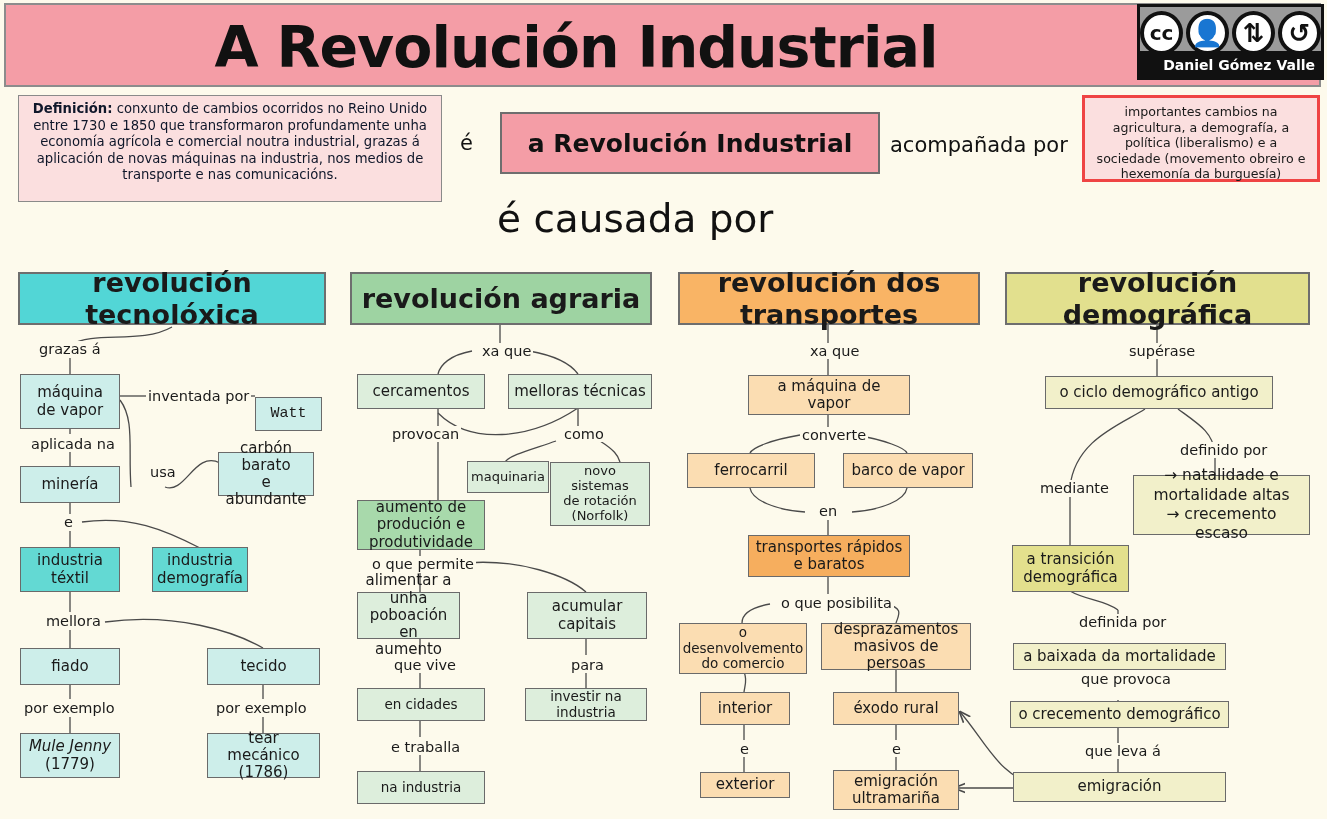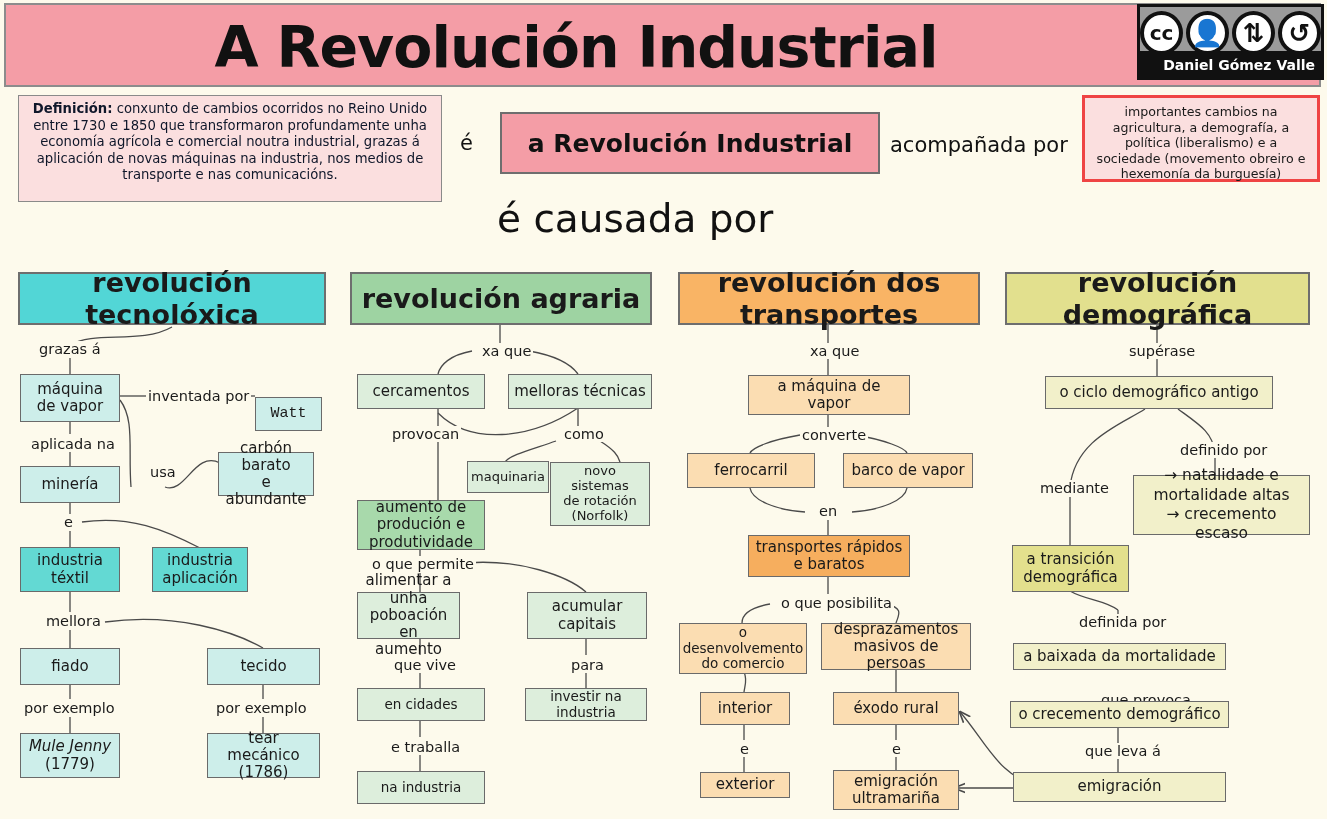--- a/index.html
+++ b/index.html
@@ -230,41 +230,41 @@
       </marker>
     </defs>
   </svg>
 
   <div class="node hdr c1-hdr" style="left:18px;top:272px;width:308px;height:53px;">revolución tecnolóxica</div>
   <div class="node hdr c2-hdr" style="left:350px;top:272px;width:302px;height:53px;">revolución agraria</div>
   <div class="node hdr c3-hdr" style="left:678px;top:272px;width:302px;height:53px;">revolución dos transportes</div>
   <div class="node hdr c4-hdr" style="left:1005px;top:272px;width:305px;height:53px;">revolución demográfica</div>
 
   <div class="lk" style="left:37px;top:341px;">grazas á</div>
-  <div class="node b1 c1-light" style="left:20px;top:374px;width:100px;height:48px;flex-direction:column;">
+  <div class="node b1 c1-light" style="left:20px;top:374px;width:100px;height:55px;flex-direction:column;">
     <span>máquina</span>
     <span>de vapor</span>
   </div>
   <div class="lk" style="left:146px;top:388px;">inventada por</div>
   <div class="node b1 c1-light" style="left:255px;top:397px;width:67px;height:34px;font-family:Liberation Mono, monospace;">Watt</div>
   <div class="lk" style="left:29px;top:436px;">aplicada na</div>
   <div class="lk" style="left:148px;top:464px;">usa</div>
   <div class="node b1 c1-light" style="left:20px;top:466px;width:100px;height:37px;">minería</div>
   <div class="node b1 c1-light" style="left:218px;top:452px;width:96px;height:44px;flex-direction:column;">
     <span>carbón barato</span>
     <span>e abundante</span>
   </div>
   <div class="lk" style="left:62px;top:514px;">e</div>
   <div class="node b1 c1-strong" style="left:20px;top:547px;width:100px;height:45px;flex-direction:column;">
     <span>industria</span>
     <span>téxtil</span>
   </div>
   <div class="node b1 c1-strong" style="left:152px;top:547px;width:96px;height:45px;flex-direction:column;">
     <span>industria</span>
-    <span>aplicación</span>
+    <span>demografía</span>
   </div>
   <div class="lk" style="left:44px;top:613px;">mellora</div>
   <div class="node b1 c1-light" style="left:20px;top:648px;width:100px;height:37px;">fiado</div>
   <div class="node b1 c1-light" style="left:207px;top:648px;width:113px;height:37px;">tecido</div>
   <div class="lk" style="left:22px;top:700px;">por exemplo</div>
   <div class="lk" style="left:214px;top:700px;">por exemplo</div>
   <div class="node b1 c1-light ital" style="left:20px;top:733px;width:100px;height:45px;flex-direction:column;">
     <span>Mule Jenny</span>
     <span style="font-style:normal">(1779)</span>
   </div>
@@ -347,18 +347,18 @@
     <span>→ natalidade e</span>
     <span>mortalidade altas</span>
     <span>→ crecemento escaso</span>
   </div>
   <div class="node b1 c4-strong" style="left:1012px;top:545px;width:117px;height:47px;flex-direction:column;">
     <span>a transición</span>
     <span>demográfica</span>
   </div>
   <div class="lk" style="left:1077px;top:614px;">definida por</div>
   <div class="node b1 c4-light" style="left:1013px;top:643px;width:213px;height:27px;">a baixada da mortalidade</div>
-  <div class="lk" style="left:1079px;top:692px;margin-left:20px;">que provoca</div>
+  <div class="lk" style="left:1079px;top:671px;">que provoca</div>
   <div class="node b1 c4-light" style="left:1010px;top:701px;width:219px;height:27px;">o crecemento demográfico</div>
   <div class="lk" style="left:1083px;top:743px;">que leva á</div>
   <div class="node b1 c4-light" style="left:1013px;top:772px;width:213px;height:30px;">emigración</div>
 
 </div>
 
 </body></html>

